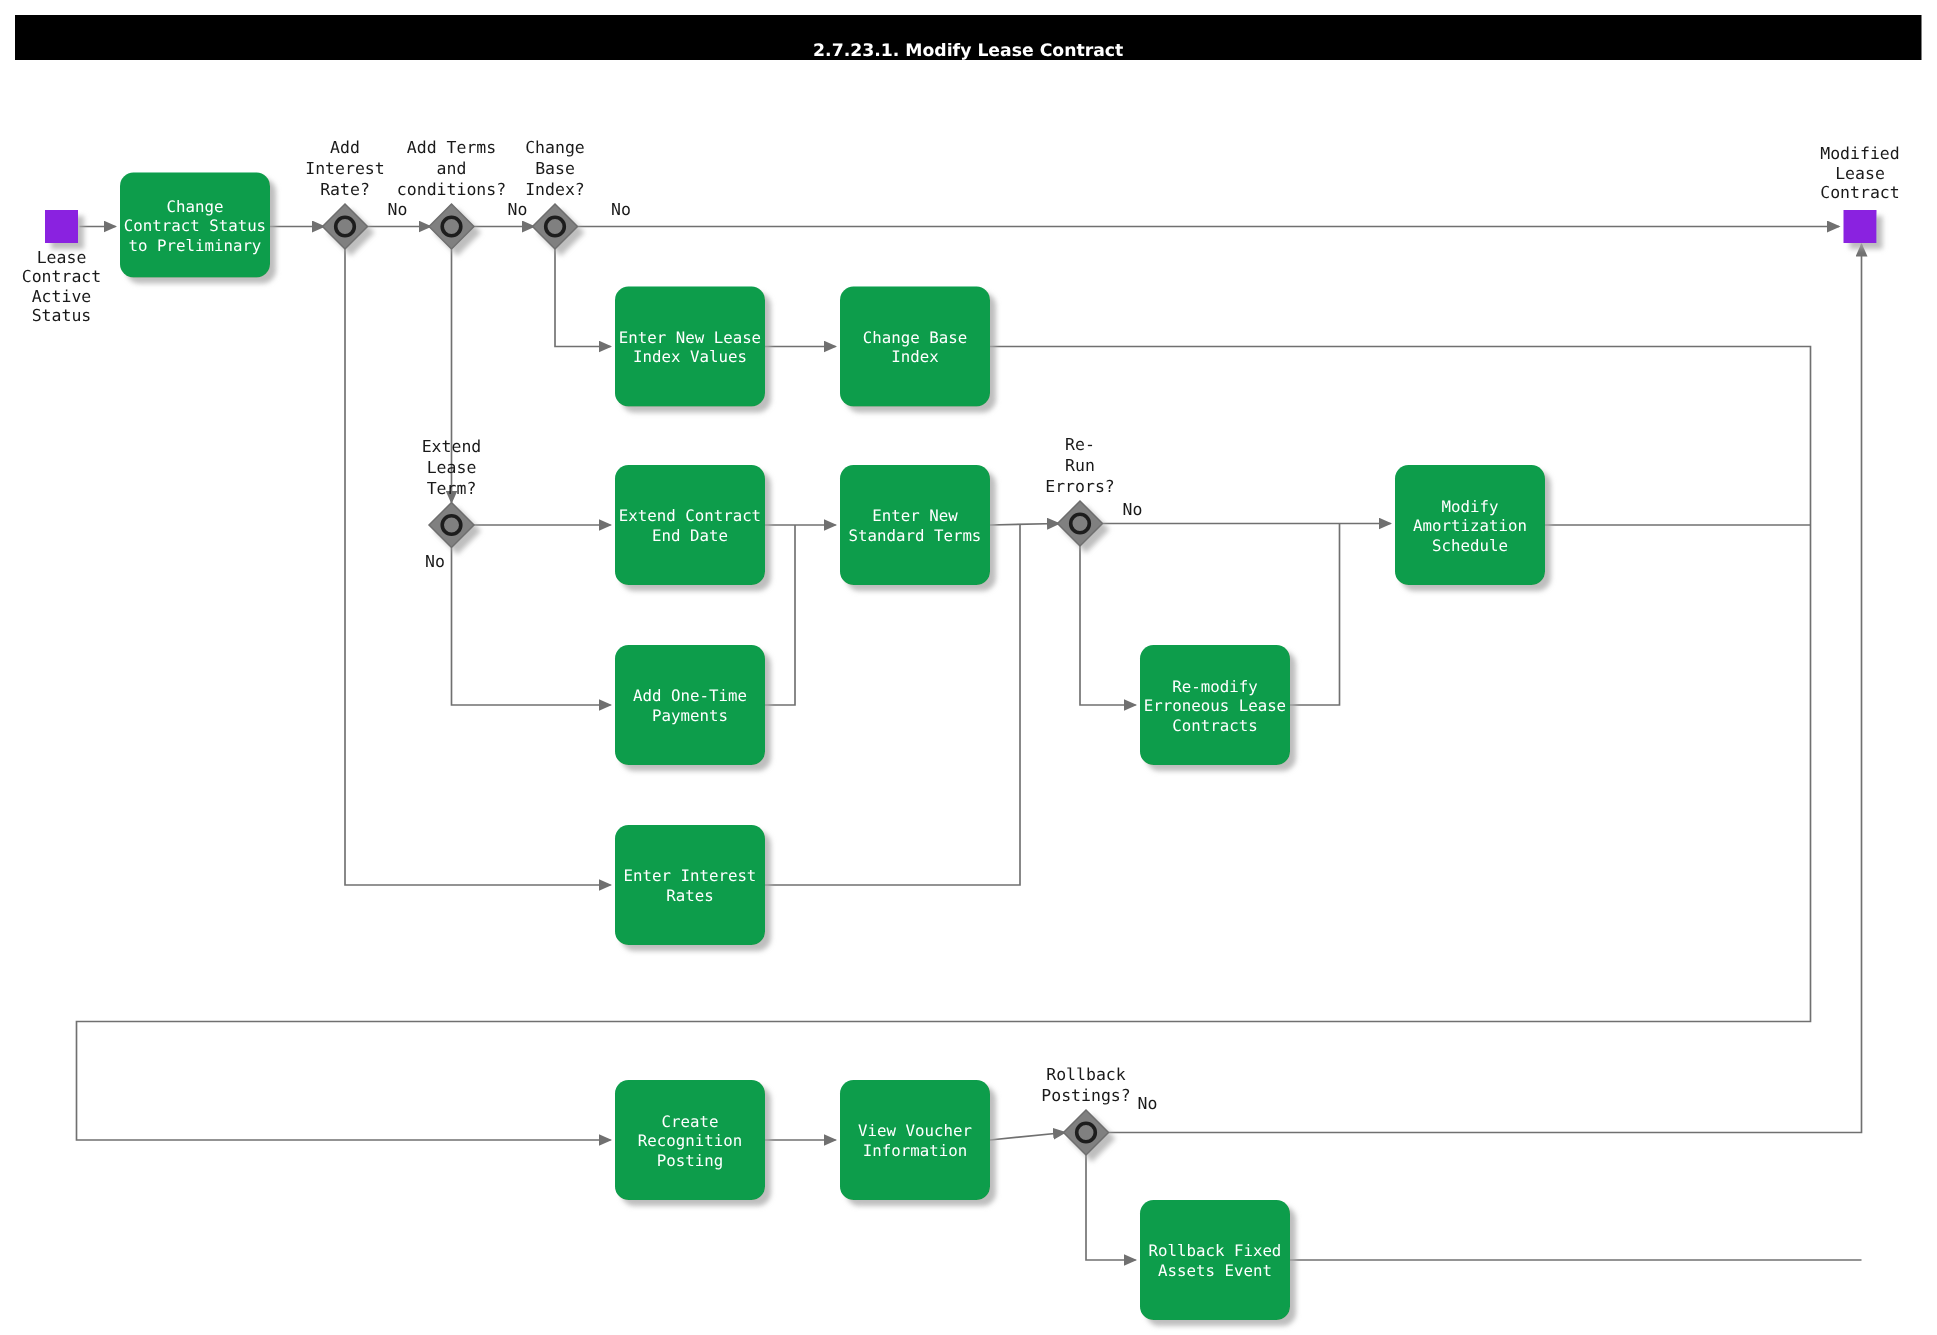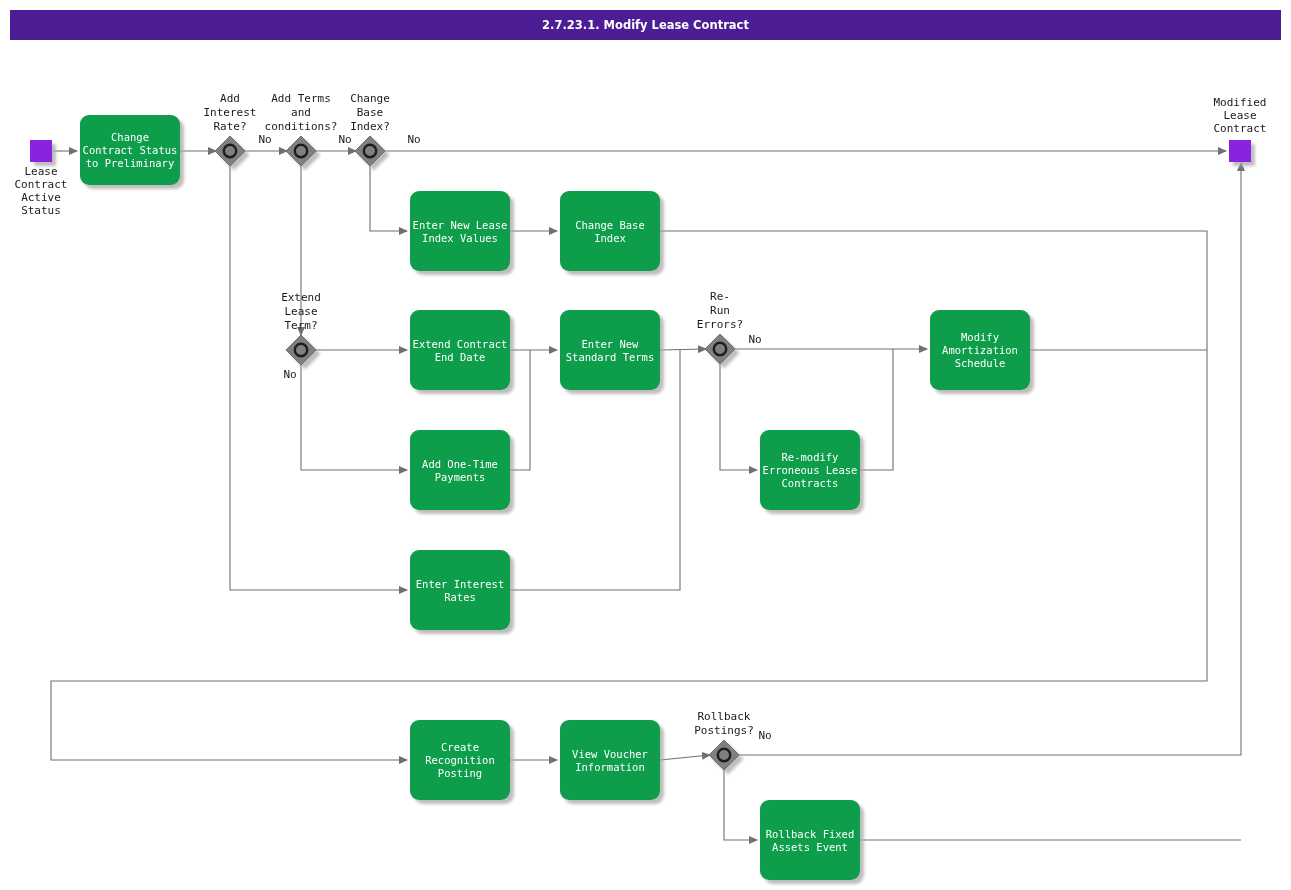--- a/index.html
+++ b/index.html
@@ -1,19 +1,19 @@
 <!DOCTYPE html>
 <html><head>
 <meta charset="utf-8">
 <style>
   html,body{margin:0;padding:0;background:#ffffff;}
   body{width:1291px;height:890px;position:relative;overflow:hidden;
        font-family:"DejaVu Sans Mono","Liberation Mono",monospace;}
   #titlebar{position:absolute;left:10px;top:10px;width:1271px;height:30px;
-            background:#4c1d95;display:flex;align-items:center;justify-content:center;}
+            background:#000000;display:flex;align-items:flex-end;justify-content:center;}
   #titlebar span{color:#ffffff;font-size:11.5px;font-weight:bold;
                  font-family:"DejaVu Sans","Liberation Sans",sans-serif;letter-spacing:0px;}
   svg{position:absolute;left:0;top:0;}
   .lbl{font-family:"DejaVu Sans Mono","Liberation Mono",monospace;font-size:11px;fill:#1a1a1a;}
   .boxtxt{font-family:"DejaVu Sans Mono","Liberation Mono",monospace;font-size:10.5px;fill:#ffffff;}
   .flow{fill:none;stroke:#707070;stroke-width:1.1;}
 </style>
 </head>
 <body>
 

